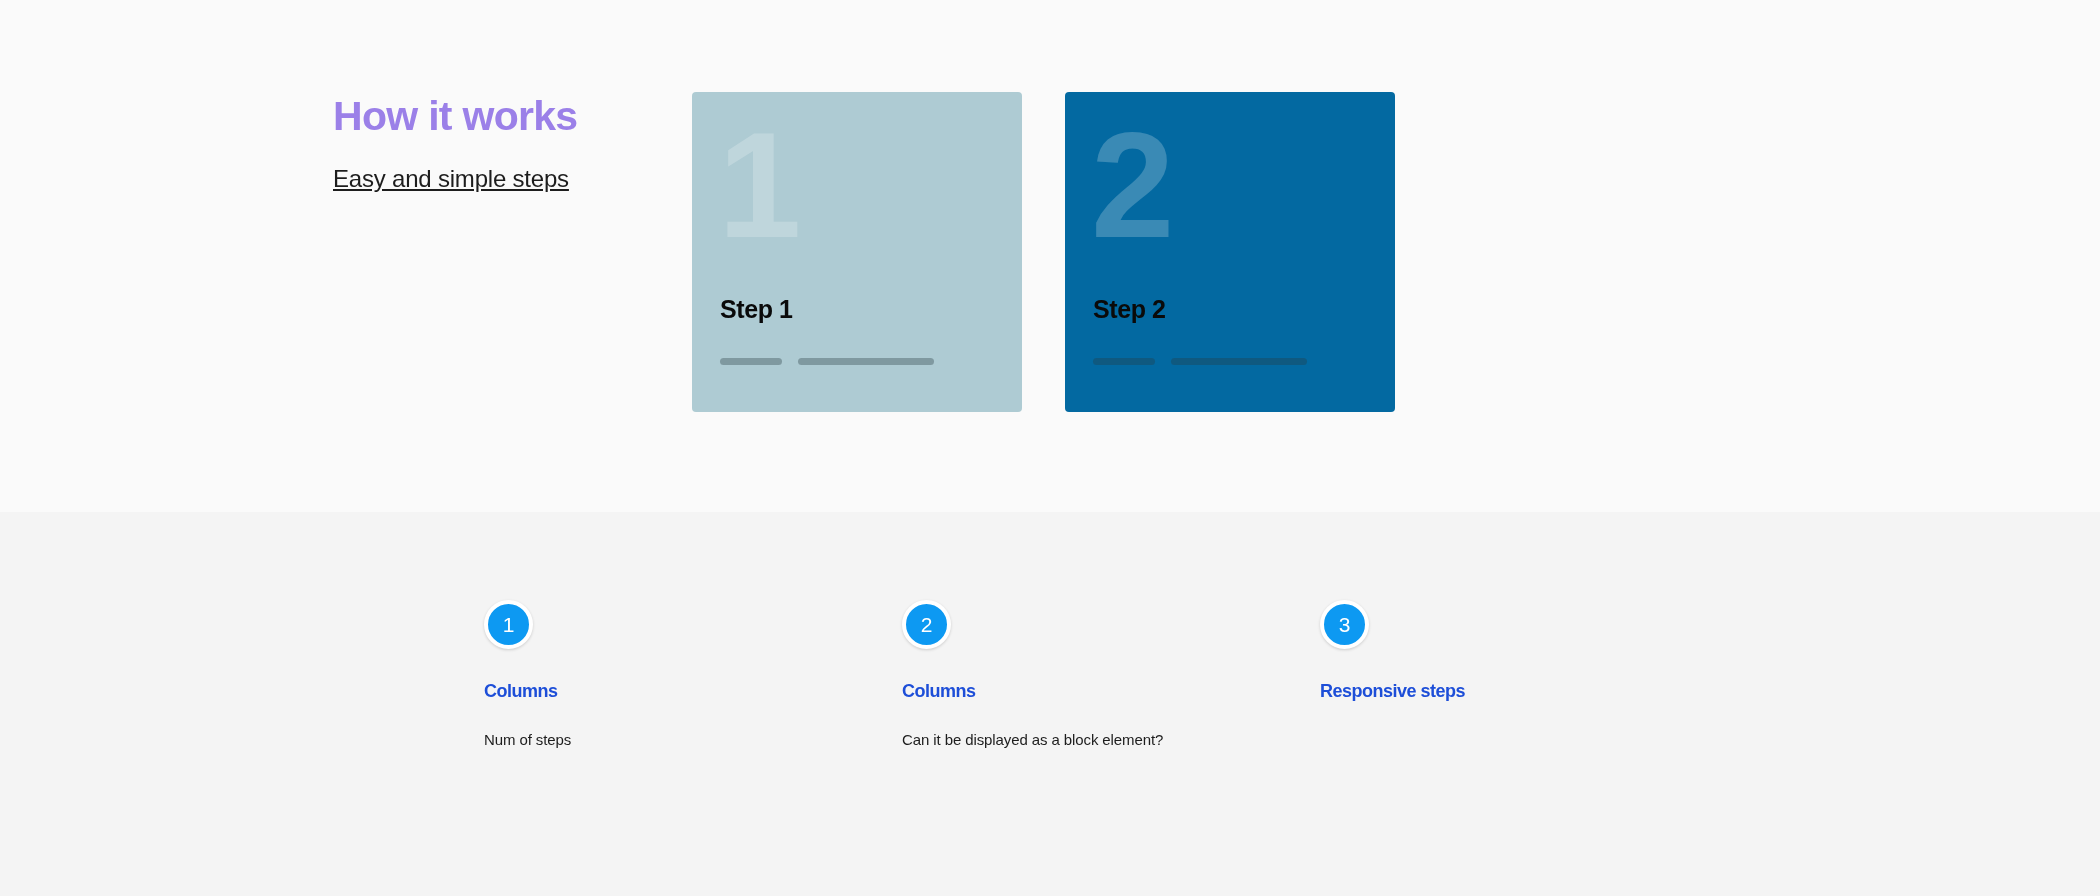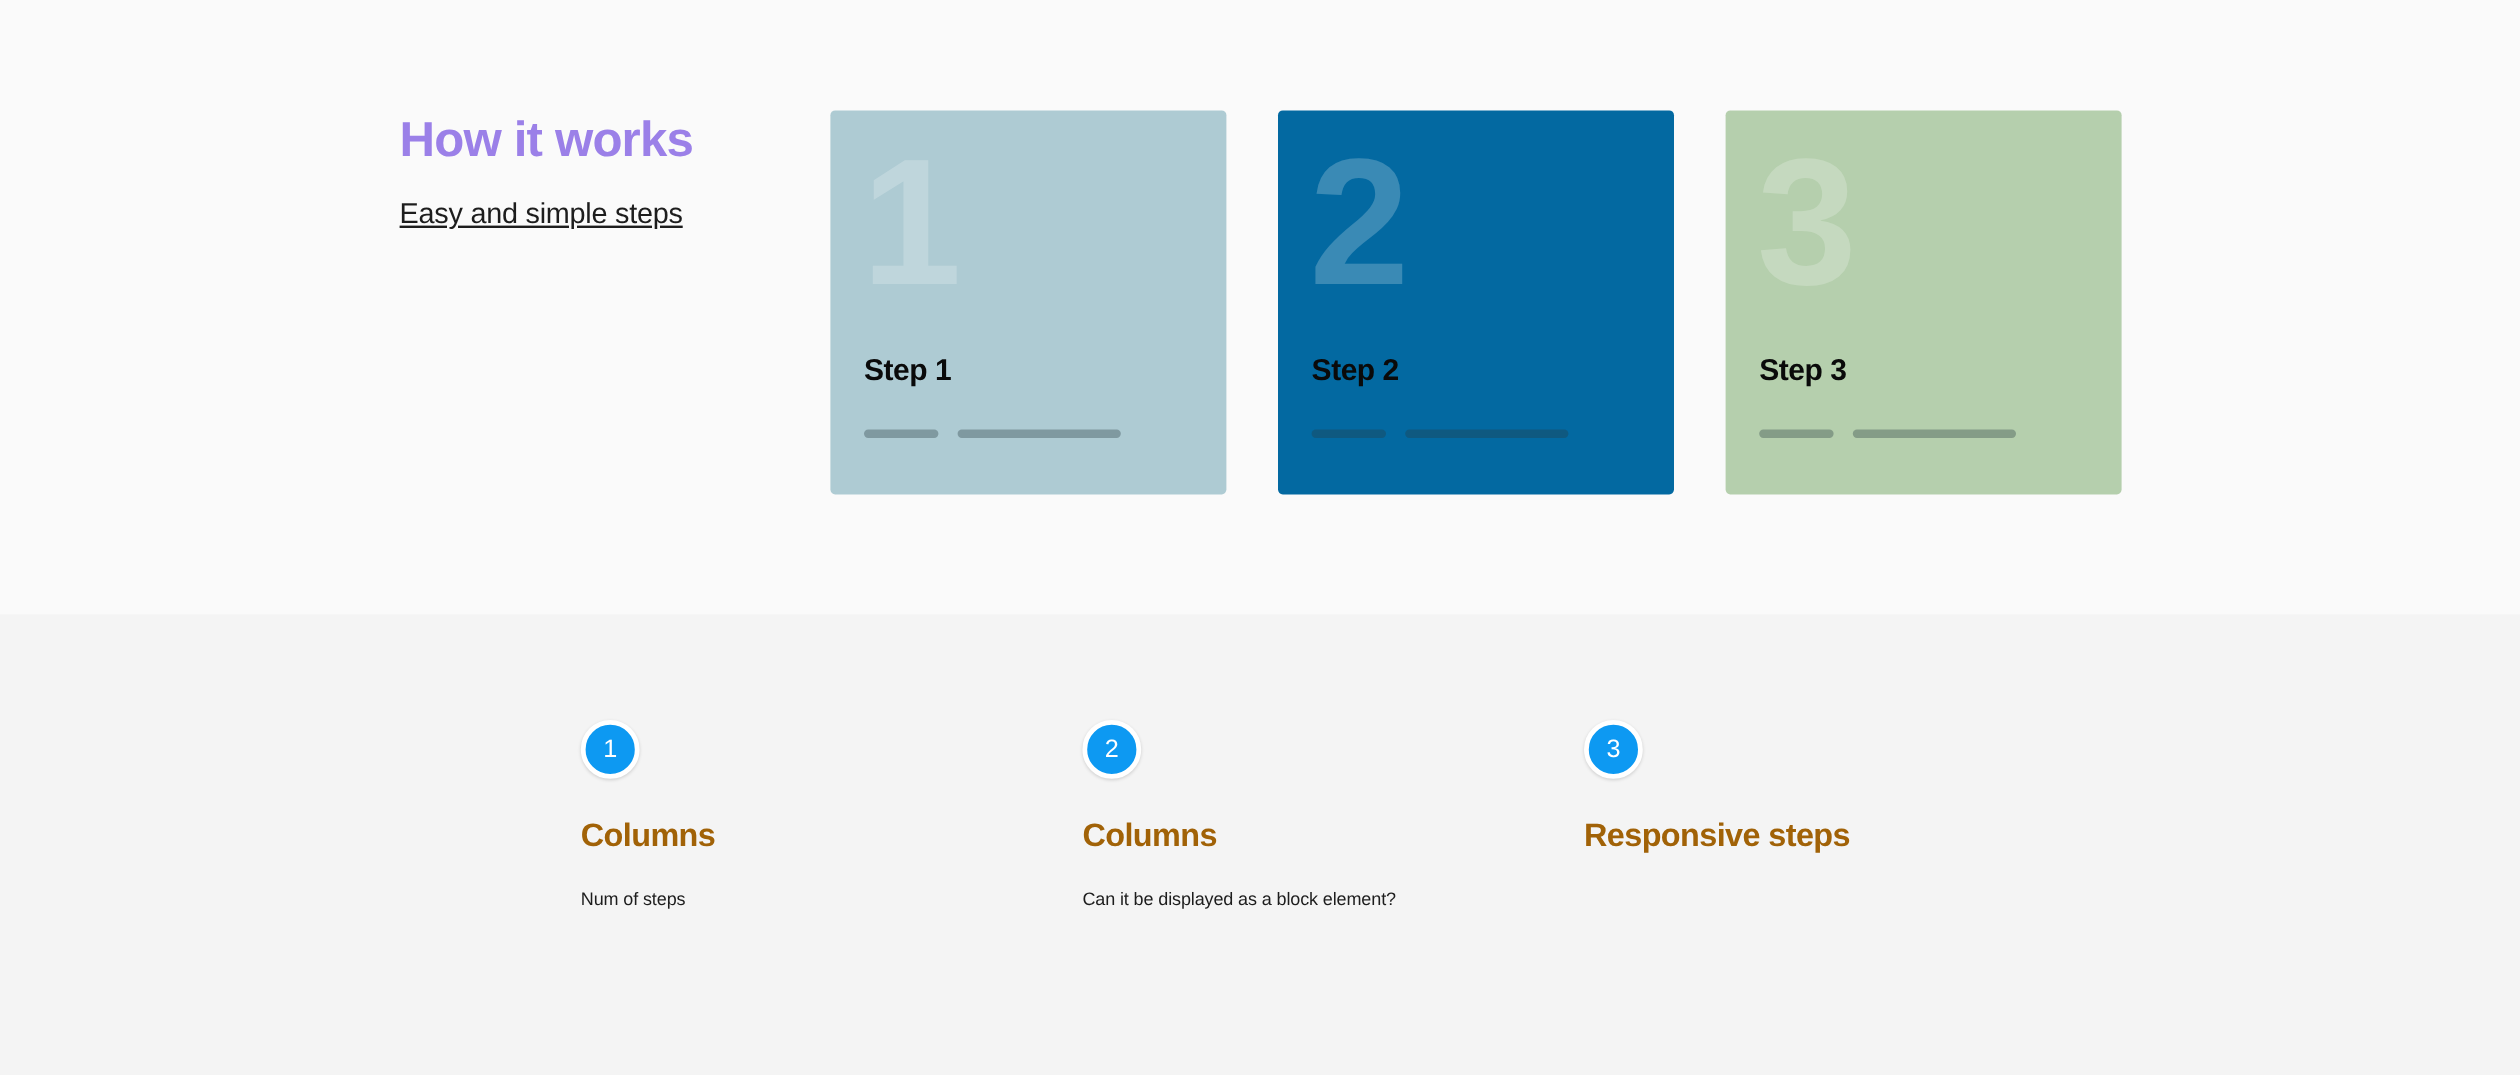--- a/index.html
+++ b/index.html
@@ -90,23 +90,23 @@
     border:4px solid #ffffff;
     box-shadow:0 1px 3px rgba(0,0,0,0.16);
     display:flex; align-items:center; justify-content:center;
     color:#ffffff;
     font-size:21px;
     font-weight:400;
     line-height:1;
   }
   .feature-title {
     margin-top:32px;
-    font-size:27px;
+    font-size:18px;
     font-weight:700;
-    color:#a16207;
+    color:#1d4ed8;
     letter-spacing:-0.5px;
   }
   .feature-desc {
     margin-top:25px;
     font-size:15px;
     font-weight:400;
     color:#1d1d1d;
     line-height:1.7;
     max-width:270px;
     letter-spacing:-0.1px;
@@ -138,28 +138,20 @@
 
       <div class="step-card" style="background: #0369a1;">
         <div class="step-bignum">2</div>
         <div class="step-label">Step 2</div>
         <div class="step-bars">
           <span class="bar bar-short"></span>
           <span class="bar bar-long"></span>
         </div>
       </div>
 
-      <div class="step-card" style="background: rgb(181, 207, 173);">
-        <div class="step-bignum">3</div>
-        <div class="step-label">Step 3</div>
-        <div class="step-bars">
-          <span class="bar bar-short"></span>
-          <span class="bar bar-long"></span>
-        </div>
-      </div>
 
     </div>
   </div>
 
   <div class="section-bottom">
     <div class="features">
 
       <div class="feature">
         <div class="feature-badge">1</div>
         <div class="feature-title">Columns</div>

